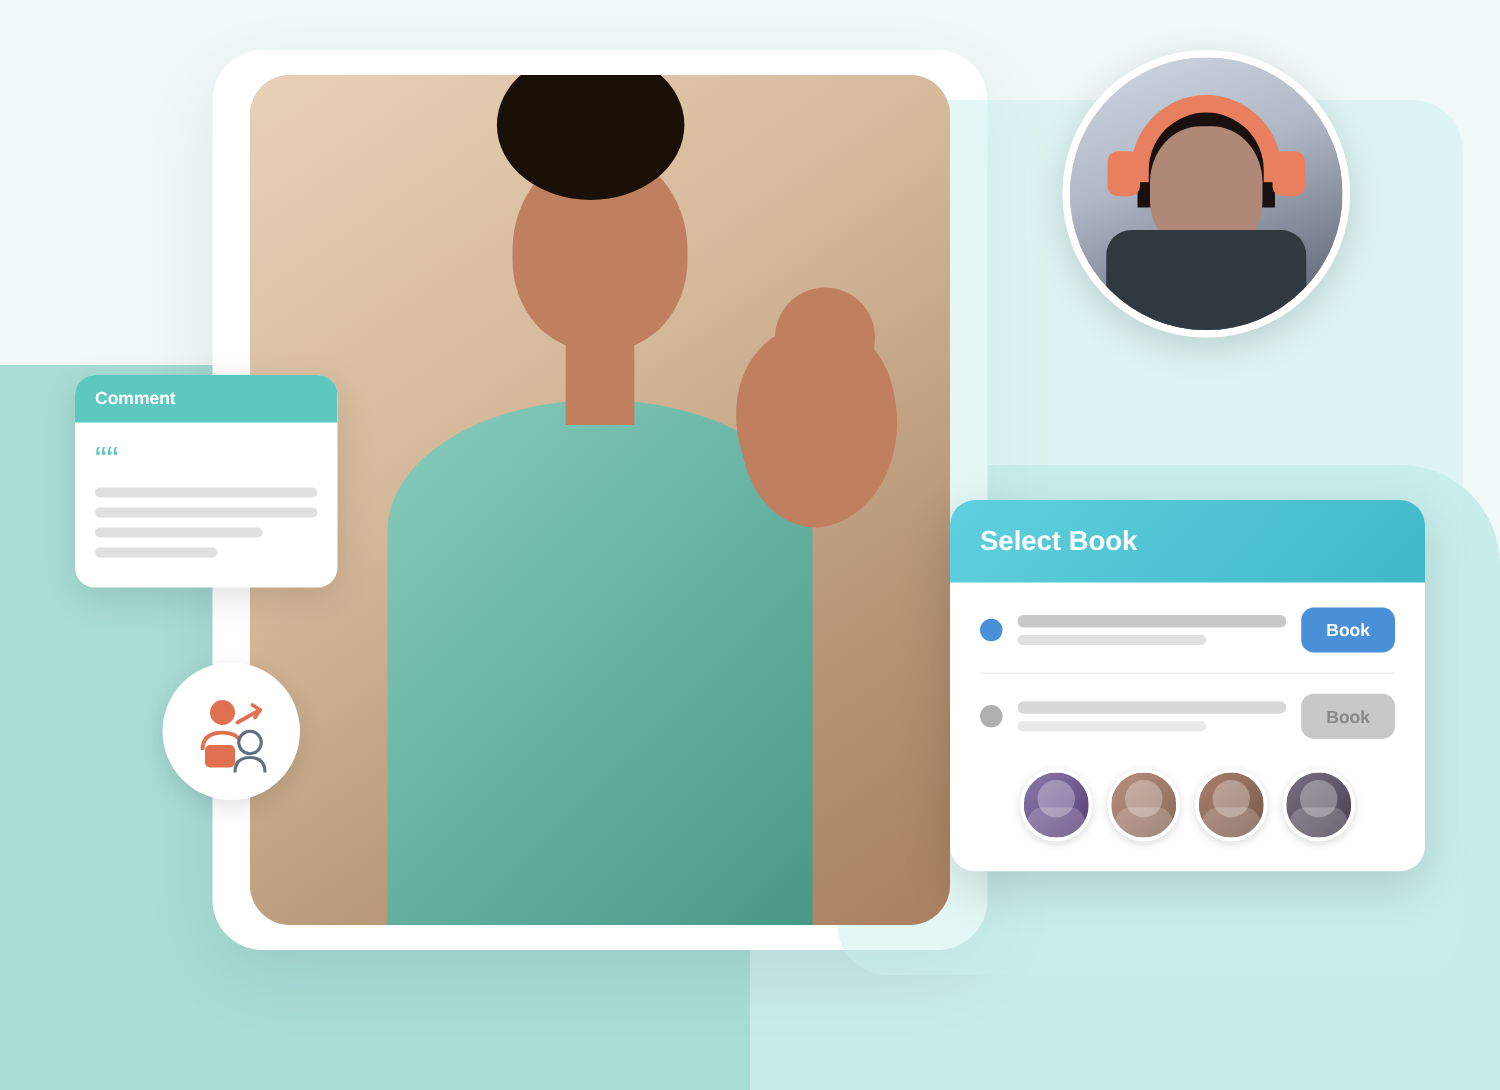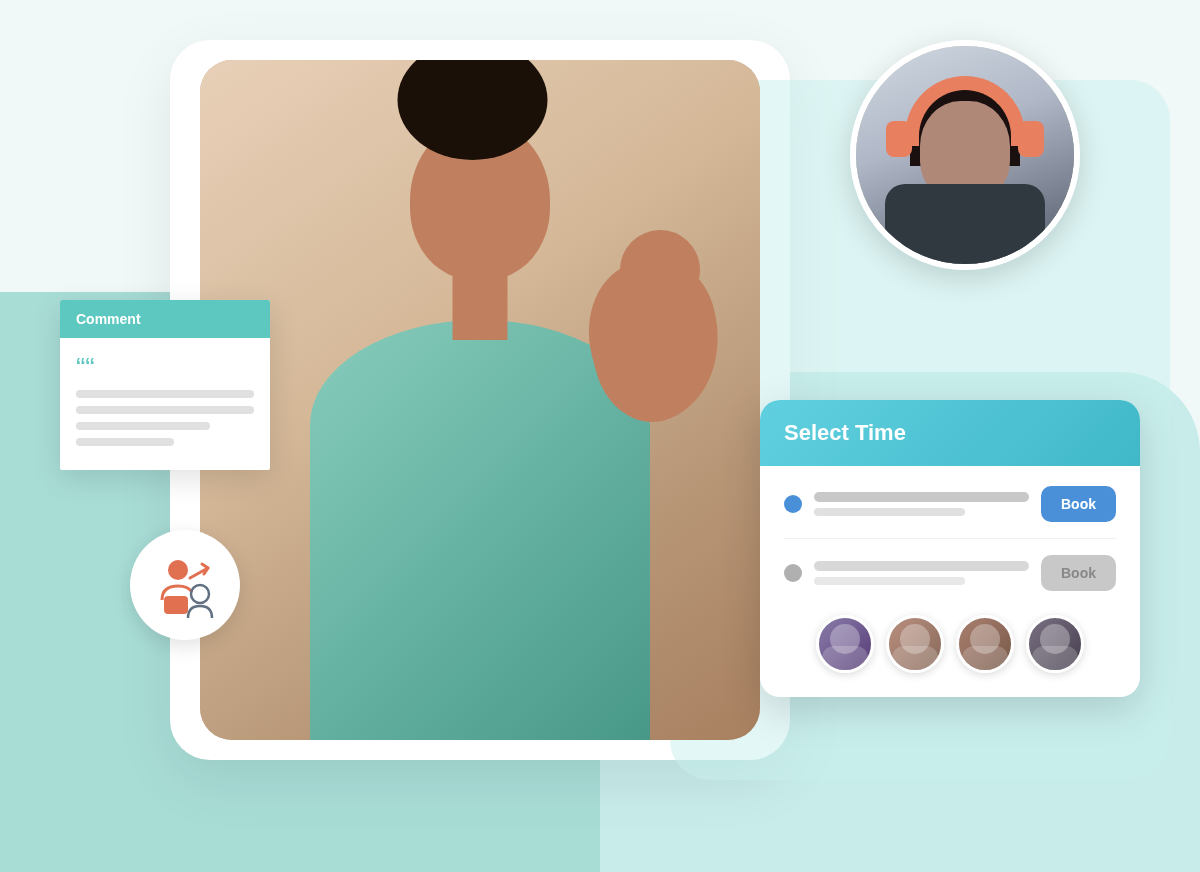--- a/index.html
+++ b/index.html
@@ -160,21 +160,21 @@
       border-radius: 20px 20px 0 0;
     }
 
     
     .comment-card {
       position: absolute;
       top: 300px;
       left: 60px;
       width: 210px;
       background: #ffffff;
-      border-radius: 2px;
+      border-radius: 16px;
       padding: 0;
       z-index: 6;
       box-shadow: 0 8px 30px rgba(0,0,0,0.12);
       overflow: hidden;
     }
 
     .comment-header {
       background: #5dc8c0;
       padding: 10px 16px;
     }
@@ -467,21 +467,21 @@
       <path d="M40 28 L58 18" stroke="#e07050" stroke-width="3" stroke-linecap="round"></path>
       <path d="M52 14 L58 18 L54 24" stroke="#e07050" stroke-width="3" fill="none" stroke-linecap="round" stroke-linejoin="round"></path>
 
       <circle cx="50" cy="44" r="9" fill="none" stroke="#607080" stroke-width="2.5"></circle>
       <path d="M38 68 Q38 56 50 56 Q62 56 62 68" stroke="#607080" stroke-width="2.5" fill="none"></path>
     </svg>
   </div>
 
   <div class="select-time-card">
     <div class="select-time-header">
-      <span class="select-time-title">Select Time</span>
+      <span class="select-time-title">Select Book</span>
     </div>
     <div class="select-time-body">
 
       <div class="time-slot">
         <div class="time-dot active"></div>
         <div class="time-info">
           <div class="time-line-top" style="background:#c8c8c8;"></div>
           <div class="time-line-bottom" style="background:#e0e0e0;"></div>
         </div>
         <button class="book-btn active">Book</button>

